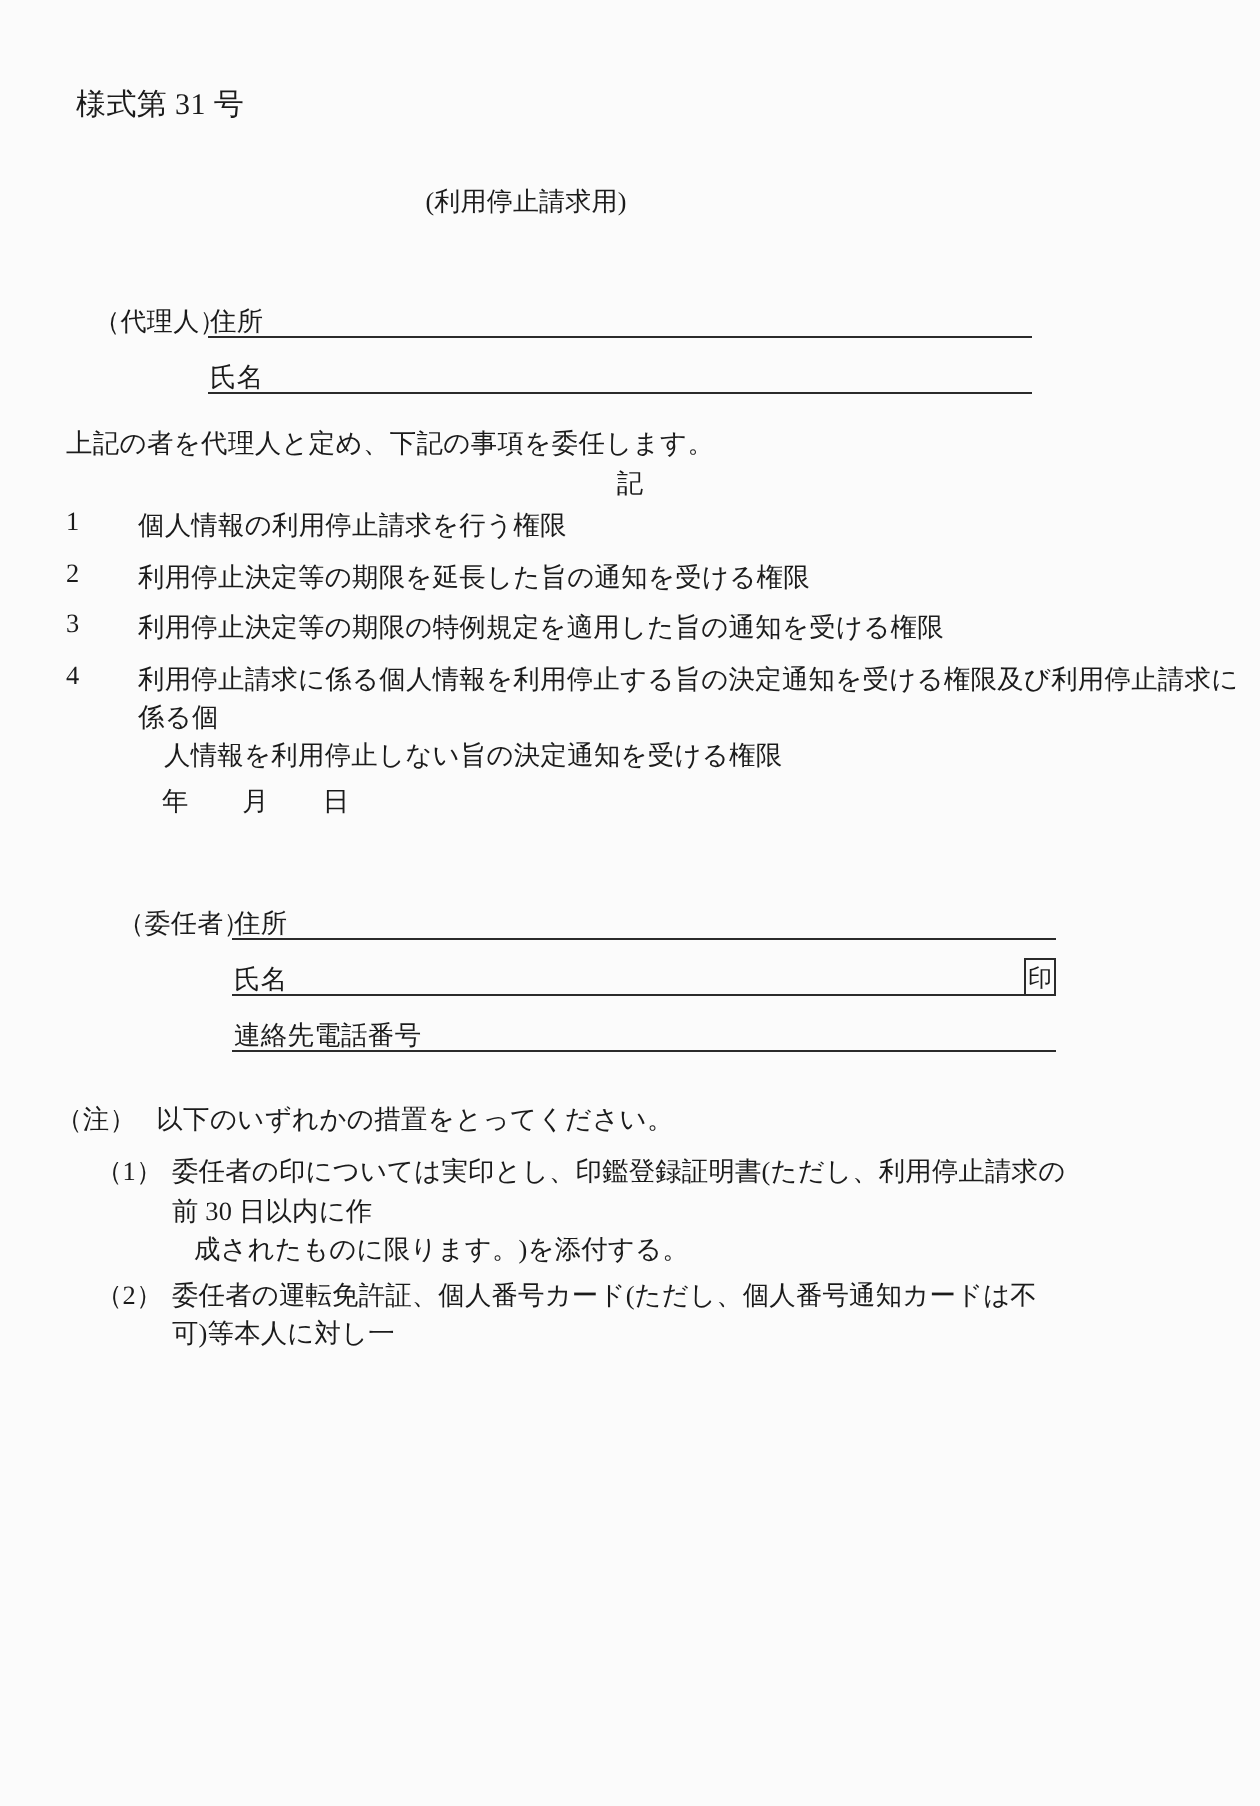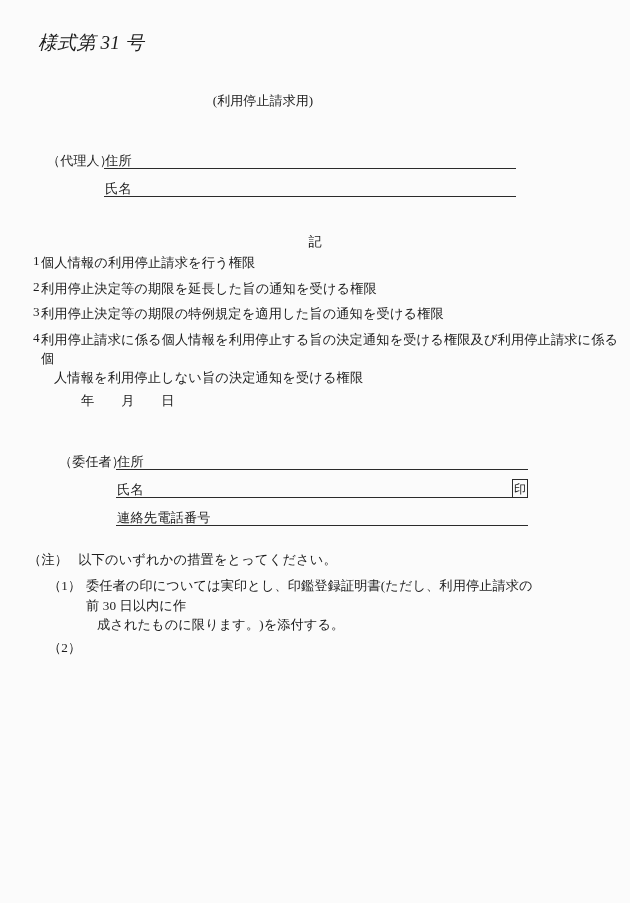--- a/index.html
+++ b/index.html
@@ -27,24 +27,23 @@
   
   .abs {
     position: absolute;
     white-space: pre;
     line-height: 1.0;
   }
 
   
   .form-no {
     left: 38px;
-    top: 33px;
-    font-size: 19px;
-    letter-spacing: 0.2px;
-    font-style: italic;
+    top: 46px;
+    font-size: 15px;
+    letter-spacing: 0.2px;
   }
 
   
   .doc-title {
     left: 0;
     top: 71px;
     width: 630px;
     text-align: center;
     font-size: 14px;
     letter-spacing: 0.4px;
@@ -135,21 +134,21 @@
     margin-bottom: 6.5px;
     padding-left: 33px;
   }
   .item-num {
     position: absolute;
     left: 33px;
     top: 0;
   }
   .item-text {
     display: block;
-    margin-left: 8px;
+    margin-left: 36px;
     line-height: 19px;
   }
   .item-text .cont {
     display: block;
     margin-left: 13px;
   }
 
   
   .date-line {
     left: 81px;
@@ -209,20 +208,21 @@
       <span class="party-label">（代理人）</span>
       <span class="field-label">住所</span>
       <span class="field-rule"></span>
     </div>
     <div class="field-row" style="margin-top:6px;">
       <span class="field-label">氏名</span>
       <span class="field-rule"></span>
     </div>
   </div>
 
+  <div class="abs body-lead">上記の者を代理人と定め、下記の事項を委任します。</div>
   <div class="abs ki-mark">記</div>
 
   <div class="items">
     <div class="item">
       <span class="item-num">1</span>
       <span class="item-text">個人情報の利用停止請求を行う権限</span>
     </div>
     <div class="item">
       <span class="item-num">2</span>
       <span class="item-text">利用停止決定等の期限を延長した旨の通知を受ける権限</span>
@@ -266,17 +266,18 @@
     <div class="note-item">
       <span class="note-num">（1）</span>
       <span class="note-body">
         <span>委任者の印については実印とし、印鑑登録証明書(ただし、利用停止請求の前 30 日以内に作</span>
         <span class="cont">成されたものに限ります。)を添付する。</span>
       </span>
     </div>
     <div class="note-item">
       <span class="note-num">（2）</span>
       <span class="note-body">
+        <span>委任者の運転免許証、個人番号カード(ただし、個人番号通知カードは不可)等本人に対し一</span>
       </span>
     </div>
   </div>
 
 </div>
 
 </body></html>

